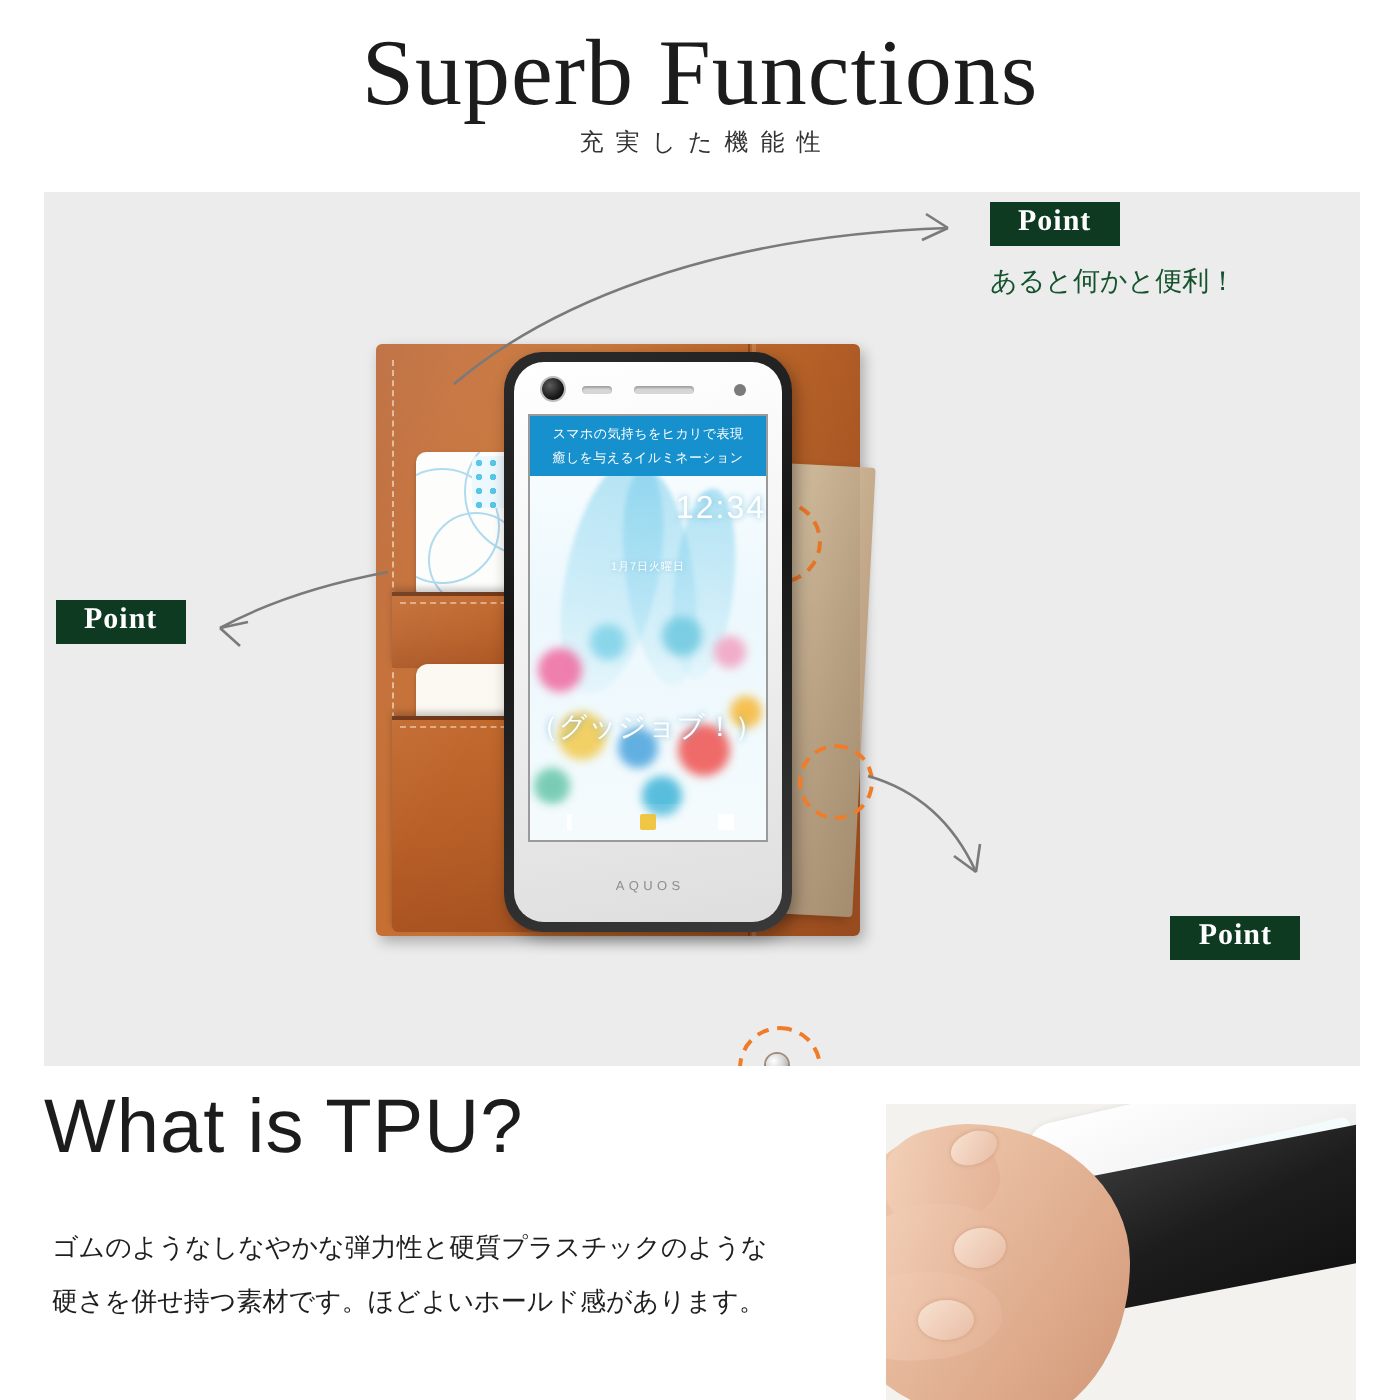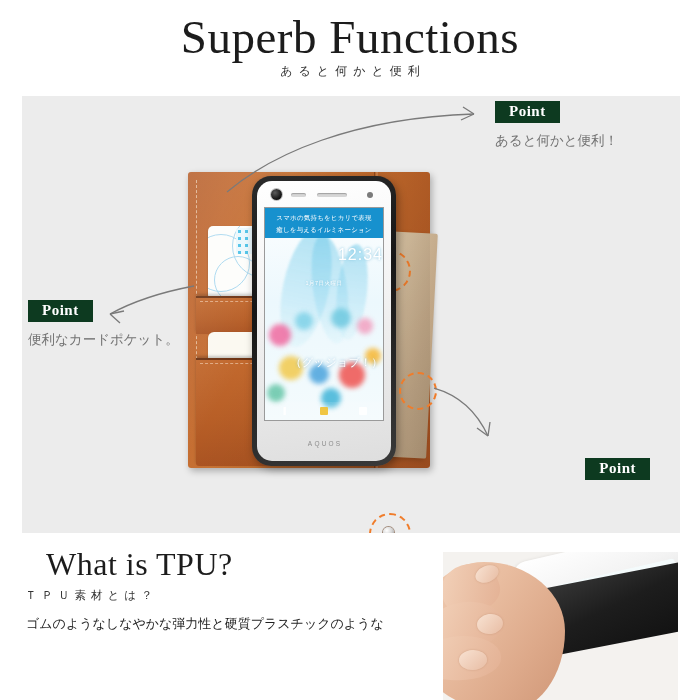--- a/index.html
+++ b/index.html
@@ -175,22 +175,22 @@
     color:#fff;font-size:16px;font-weight:300;letter-spacing:1px;
     text-shadow:0 0 3px rgba(120,190,220,.9);
   }
   .clock-date{
     position:absolute;left:0;top:42px;width:100%;text-align:center;
     color:#fff;font-size:5.5px;letter-spacing:.5px;
     text-shadow:0 0 2px rgba(120,190,220,.9);
   }
   .bokeh{position:absolute;border-radius:50%;filter:blur(2.5px);opacity:.85;}
   .goodjob{
-    position:absolute;left:0;top:117px;width:100%;text-align:right;
-    color:#ffffff;font-size:11px;letter-spacing:.4px;
+    position:absolute;left:0;top:117px;width:100%;text-align:left;
+    color:#ffffff;font-size:14px;letter-spacing:.4px;
     text-shadow:0 0 3px rgba(90,160,200,.85);
   }
   .lockbar{
     position:absolute;left:0;bottom:0;width:100%;height:18px;
     display:flex;align-items:center;justify-content:space-around;
     background:rgba(255,255,255,.10);
   }
   .lockicon{width:8px;height:8px;opacity:.9;}
   .li-phone{background:#ffffff;clip-path:polygon(35% 0,65% 0,65% 100%,35% 100%);}
   .li-lock{background:#f0c030;border-radius:1px;}
@@ -206,33 +206,33 @@
 
   
   .point-badge{
     display:inline-block;background:#0d3a20;color:#ffffff;
     font-family:"Liberation Serif","DejaVu Serif",serif;
     font-size:15px;font-weight:700;
     padding:2px 14px 3px 14px;letter-spacing:.5px;
   }
   .callout{position:absolute;}
   .callout .txt{
-    font-size:13.5px;line-height:23px;color:#737373;margin-top:6px;
+    font-size:13.5px;line-height:23px;color:#14532d;margin-top:6px;
   }
   .badge-wrap-right{text-align:right;}
   .badge-wrap-right .point-badge{margin-right:30px;}
 
   .arrow-svg{position:absolute;left:0;top:0;width:658px;height:437px;pointer-events:none;}
 
   
   .bottom{position:absolute;left:0;top:533px;width:700px;height:167px;background:#fff;}
   .tpu-title{
     position:absolute;left:22px;top:10px;
-    font-family:Liberation Serif, serif;
-    font-size:32px;line-height:42px;color:#1c1c1c;letter-spacing:.5px;margin-left:24px;
+    font-family:Liberation Sans, sans-serif;
+    font-size:38px;line-height:42px;color:#1c1c1c;letter-spacing:.5px;
   }
   .tpu-sub{
     position:absolute;left:25px;top:55px;
     font-size:11.5px;color:#333;letter-spacing:5px;
   }
   .tpu-body{
     position:absolute;left:26px;top:78px;width:410px;
     font-size:13px;line-height:27px;color:#1e1e1e;font-family:Liberation Mono, monospace;
   }
   .photo{
@@ -280,21 +280,21 @@
     border-radius:10px;transform:rotate(-11deg);
   }
 </style>
 </head>
 <body>
 
 <div class="page">
 
   <div class="header">
     <div class="title">Superb Functions</div>
-    <div class="subtitle">あると何かと便利</div>
+    <div class="subtitle">充実した機能性</div>
   </div>
 
   <div class="hero">
 
     <div class="wallet">
       <div class="wallet-stitch-l"></div>
       <div class="spine"></div>
       <div class="spine2"></div>
 
       <div class="card-pattern">
@@ -390,38 +390,37 @@
     <div class="callout" style="left:473px;top:5px;">
       <span class="point-badge">Point</span>
       <div class="txt">
         <div>あると何かと便利！</div>
       </div>
     </div>
 
     <div class="callout" style="left:6px;top:204px;">
       <span class="point-badge">Point</span>
       <div class="txt">
-        <div>便利なカードポケット。</div>
       </div>
     </div>
 
     <div class="callout" style="left:420px;top:362px;width:238px;text-align:right;">
       <div class="badge-wrap-right">
         <span class="point-badge">Point</span>
       </div>
       <div class="txt">
       </div>
     </div>
   </div>
 
   <div class="bottom">
     <div class="tpu-title">What is TPU?</div>
-    <div class="tpu-sub">ＴＰＵ素材とは？</div>
     <div class="tpu-body">
       <div>ゴムのようなしなやかな弾力性と硬質プラスチックのような</div>
+      <div>硬さを併せ持つ素材です。ほどよいホールド感があります。</div>
     </div>
   </div>
 
   <div class="photo">
     <div class="dev-white">
       
     </div>
     <div class="dev-wall"></div>
     <div class="dev-black"></div>
     <div class="hand">

